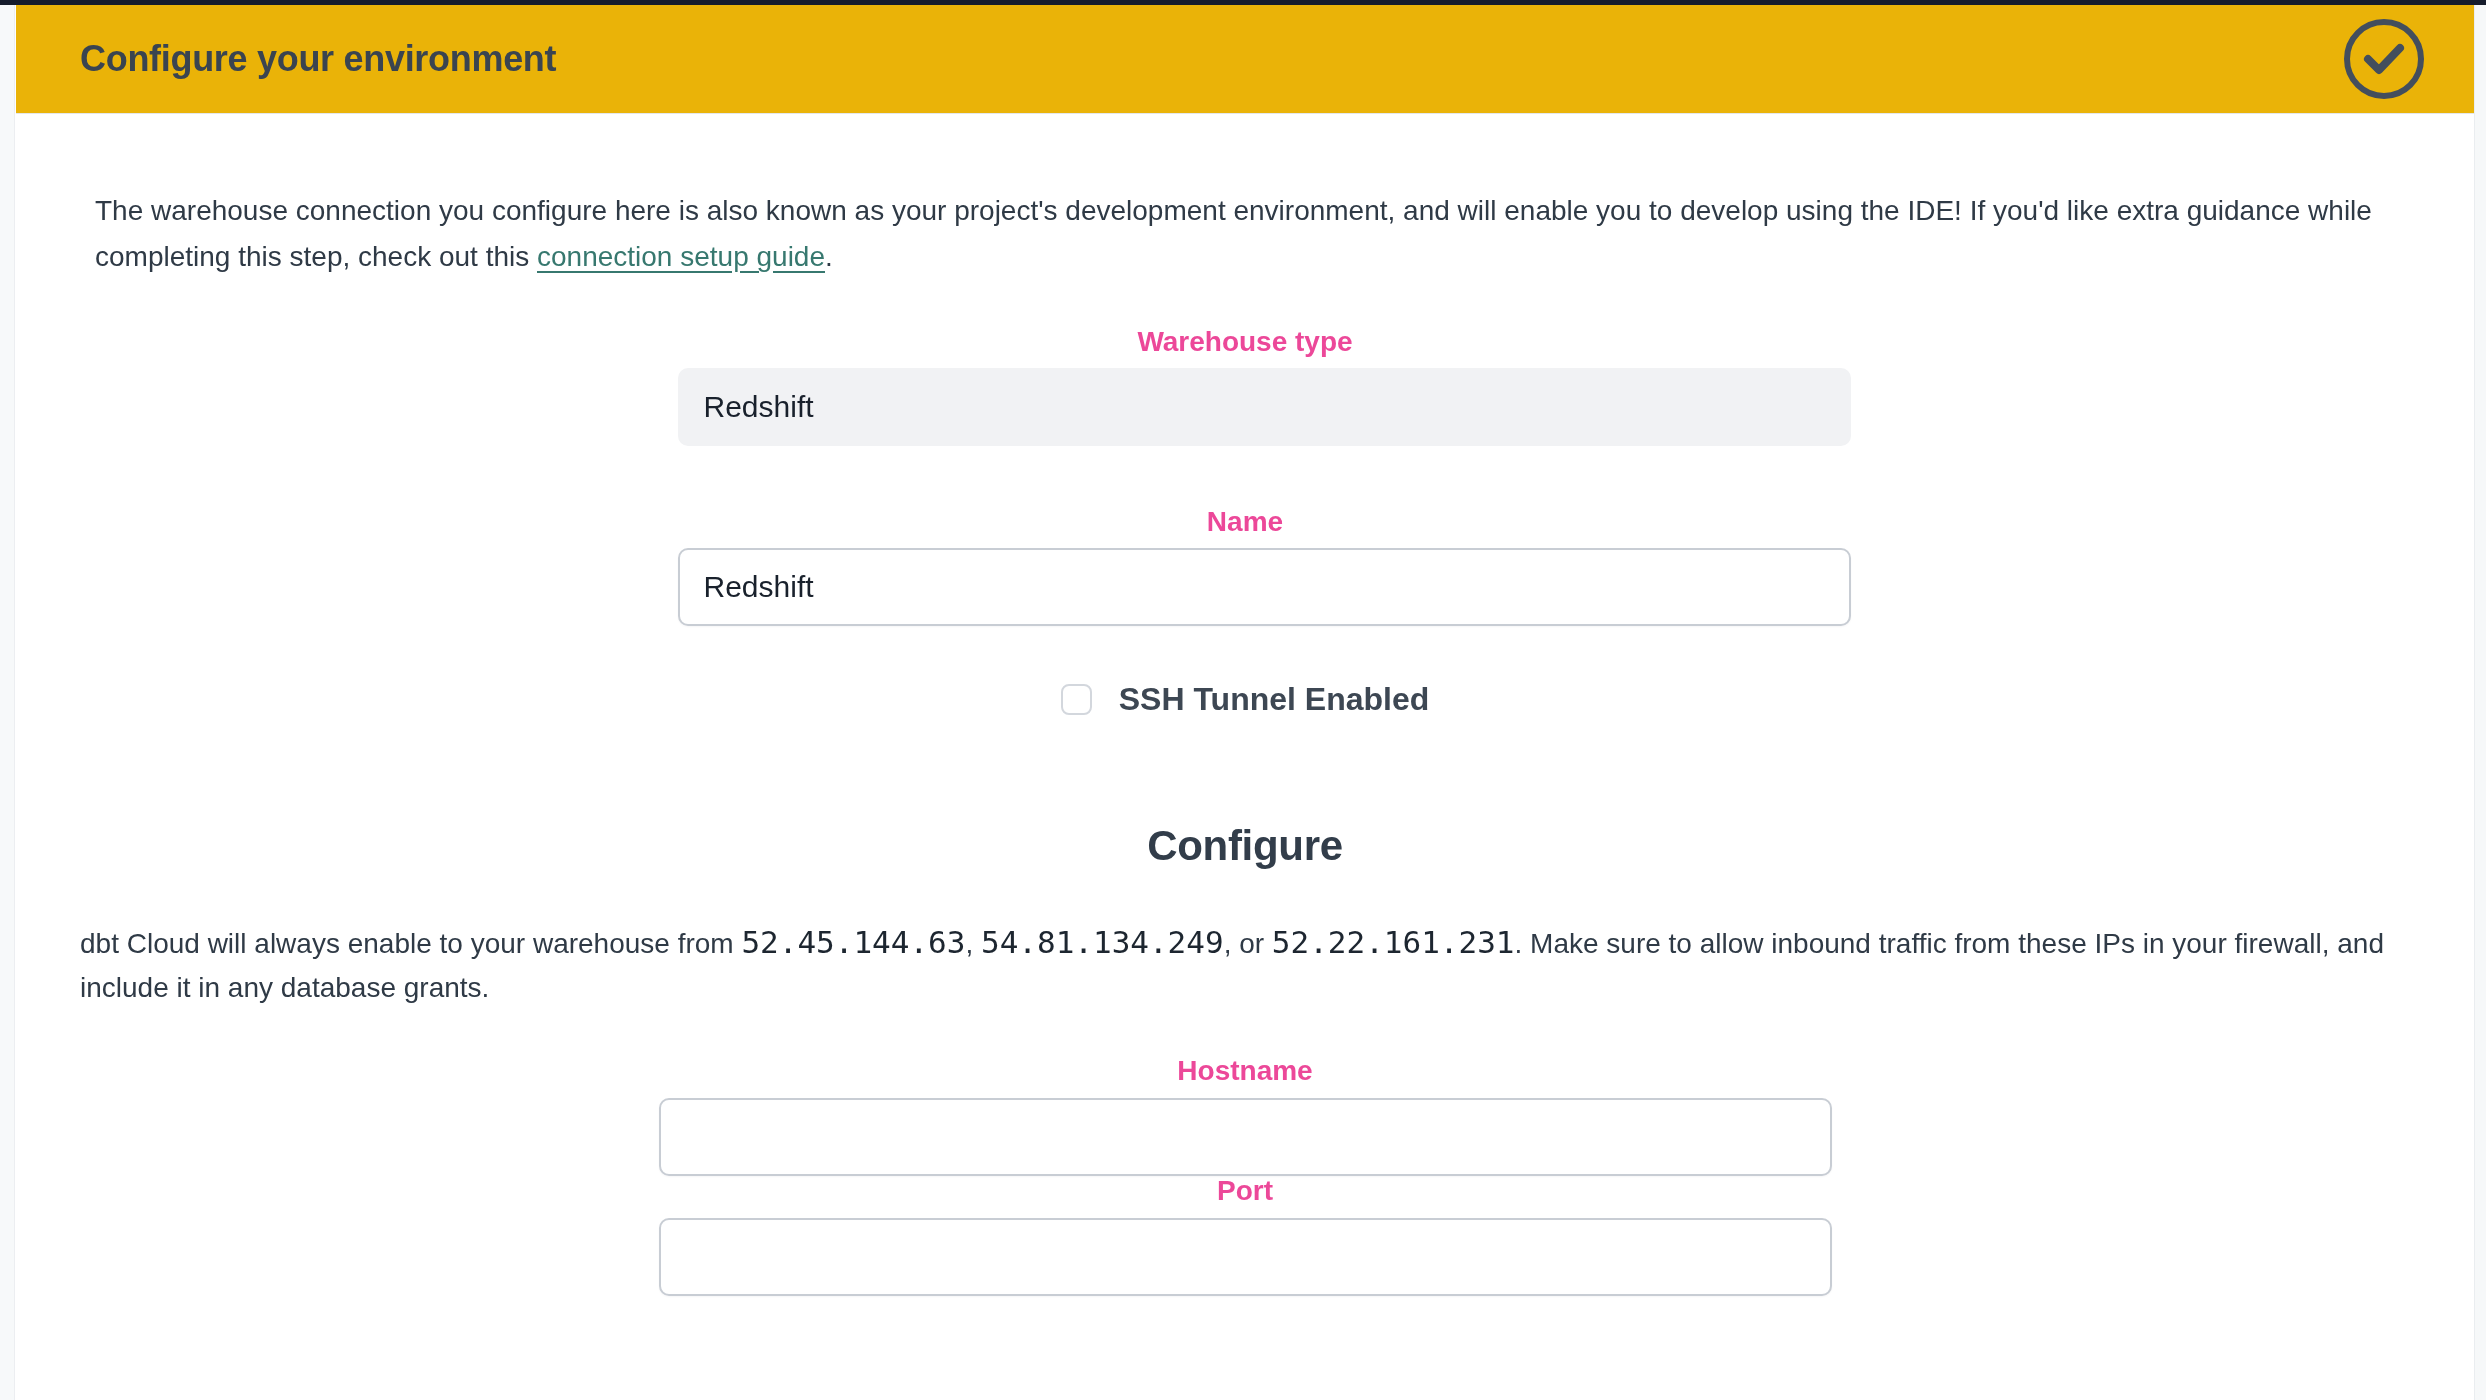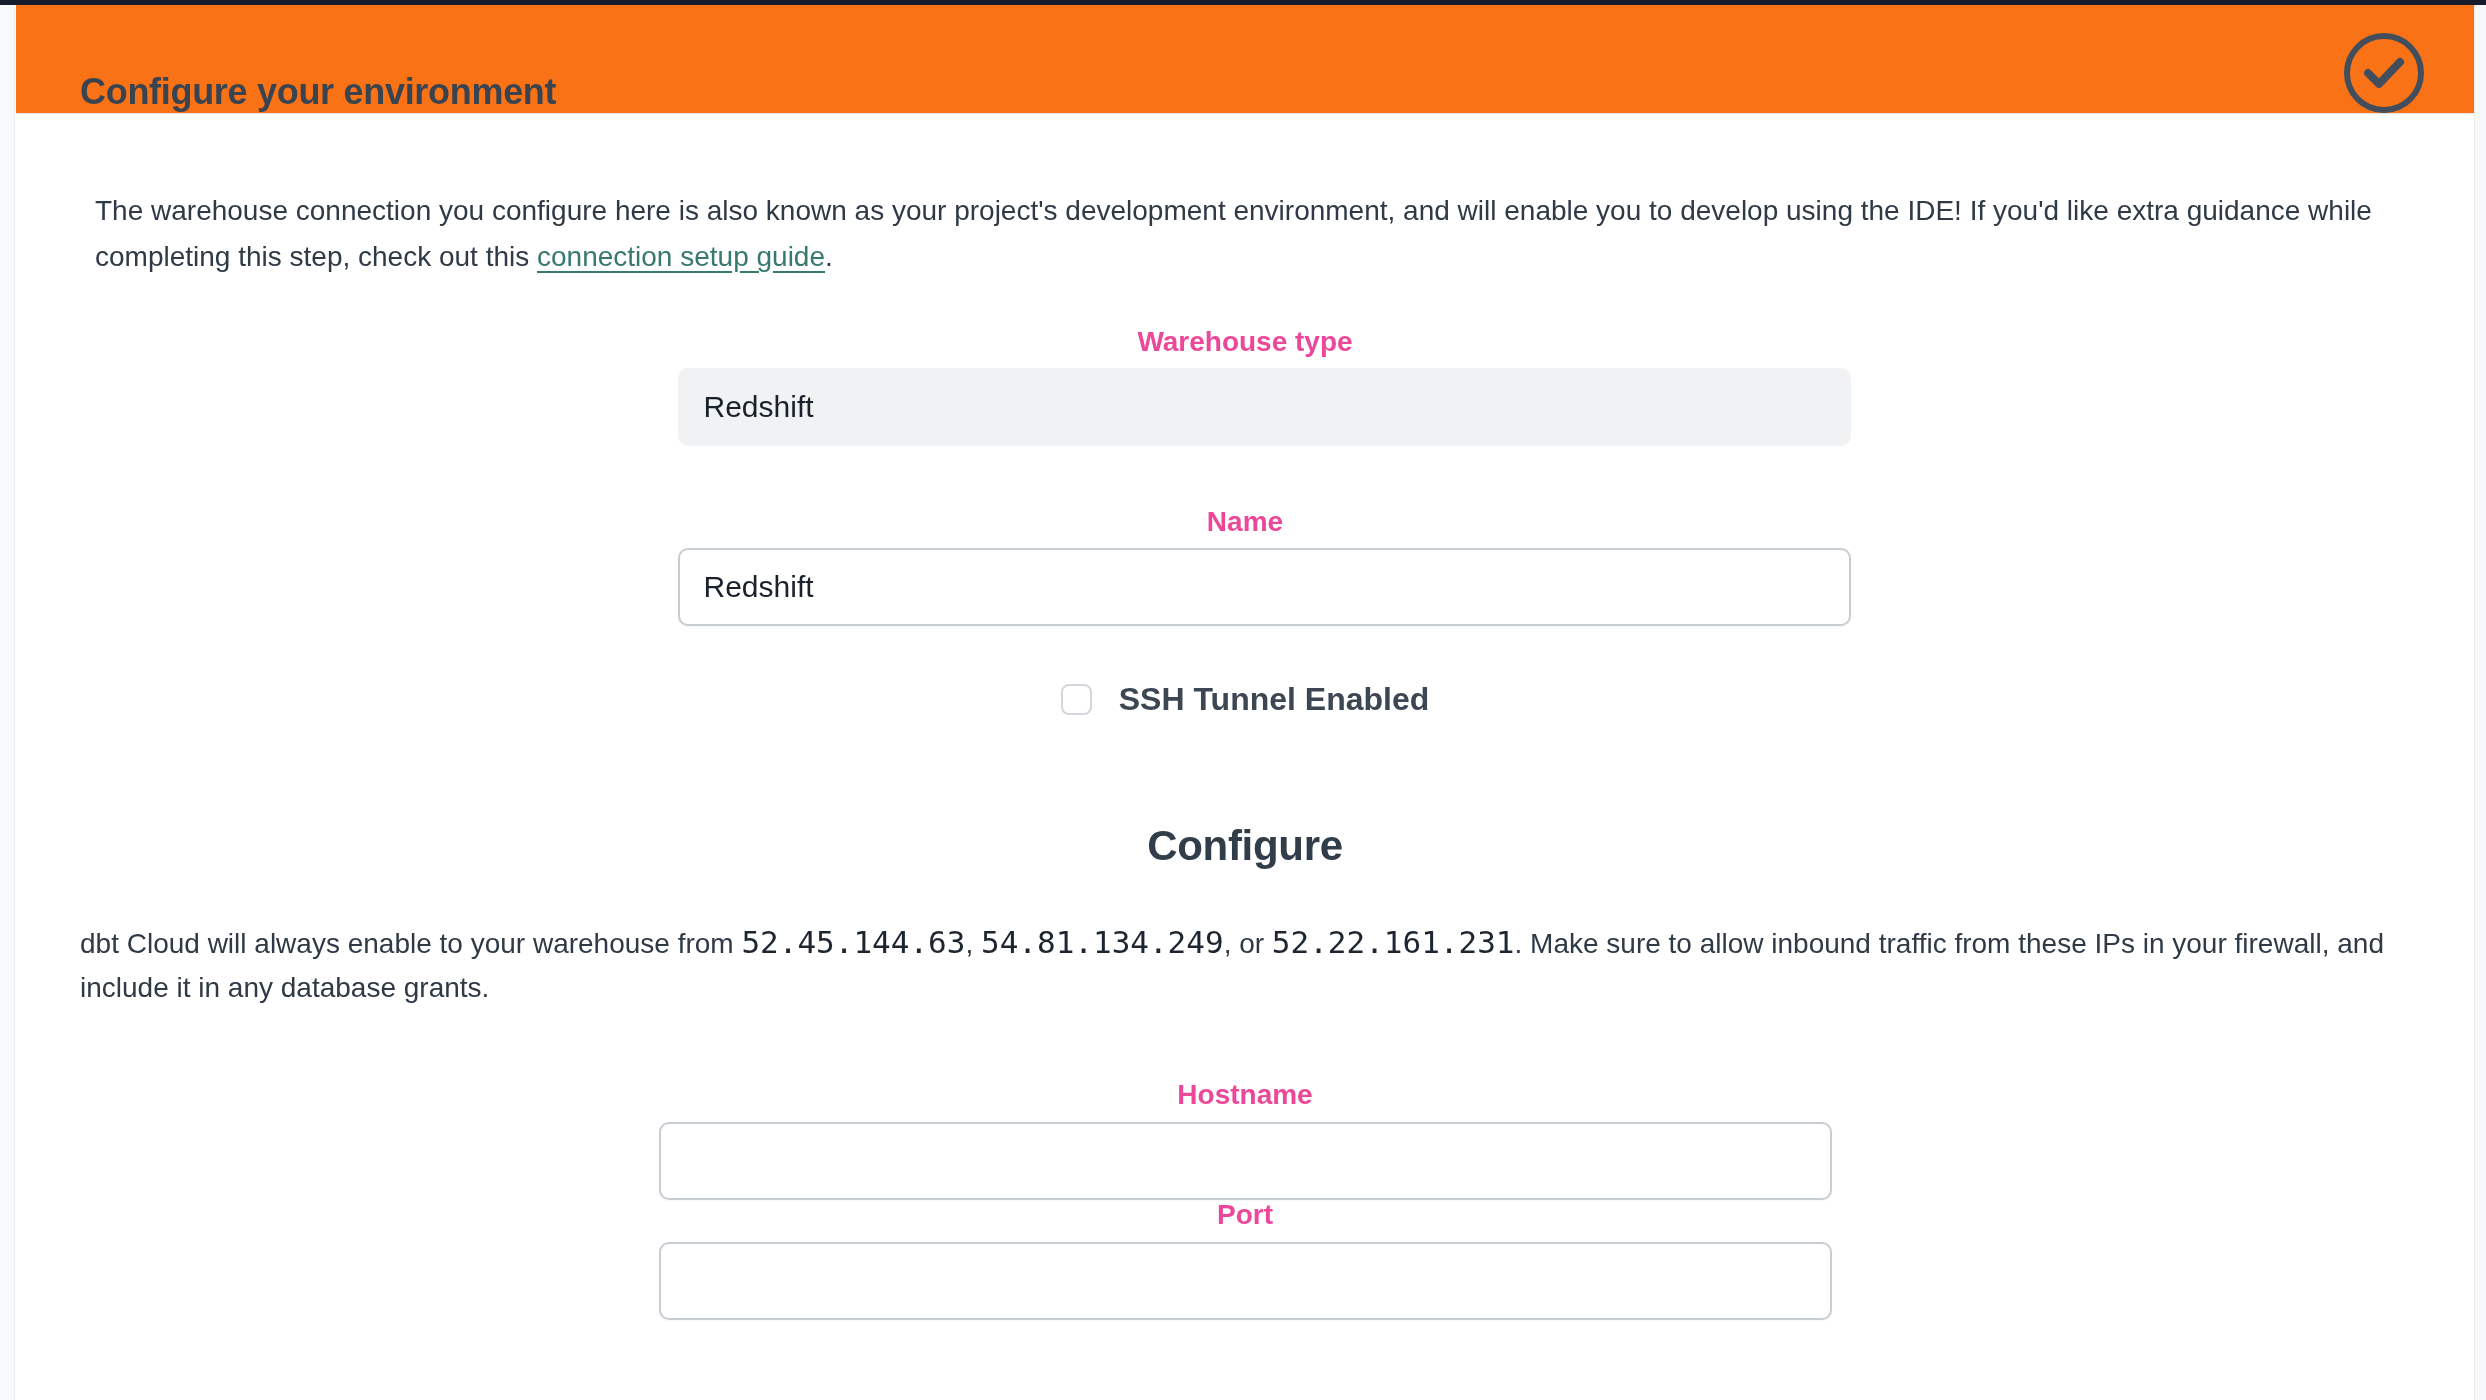--- a/index.html
+++ b/index.html
@@ -21,22 +21,22 @@
   }
   .right-strip {
     position:absolute; top:5px; right:0; width:12px; height:1395px;
     background:#f6f8f9; border-left:1px solid #eaedf0;
   }
   .panel {
     position:absolute; top:5px; left:16px; width:2458px; height:1395px;
     background:#ffffff;
   }
   .panel-header {
-    height:109px; background:#f97316; border-bottom:1px solid #e4e7ea;
-    display:flex; align-items:flex-end; justify-content:space-between;
+    height:109px; background:#eab308; border-bottom:1px solid #e4e7ea;
+    display:flex; align-items:center; justify-content:space-between;
     padding:0 50px 0 64px;
   }
   .panel-title {
     font-size:36px; font-weight:700; color:#3a4450; letter-spacing:-0.3px;
   }
   .check-circle {
     width:80px; height:80px; border:6px solid #434e5d; border-radius:50%;
     display:flex; align-items:center; justify-content:center; flex:0 0 auto;
     background:transparent;
   }
@@ -86,21 +86,21 @@
   .mono {
     font-family:"DejaVu Sans Mono", monospace; font-size:31px; color:#1d2630;
   }
   
   .m74 { margin-top:74px; }
   .m47 { margin-top:47px; }
   .m11 { margin-top:11px;margin-left:38px; }
   .m61 { margin-top:61px; }
   .m56 { margin-top:56px; }
   .m102 { margin-top:102px; }
-  .m54 { margin-top:70px; }
+  .m54 { margin-top:46px; }
   .m12 { margin-top:12px; }
   .m60 { }
 </style>
 </head>
 <body>
 
 <div class="topbar"></div>
 <div class="left-strip"></div>
 
 <div class="panel">

